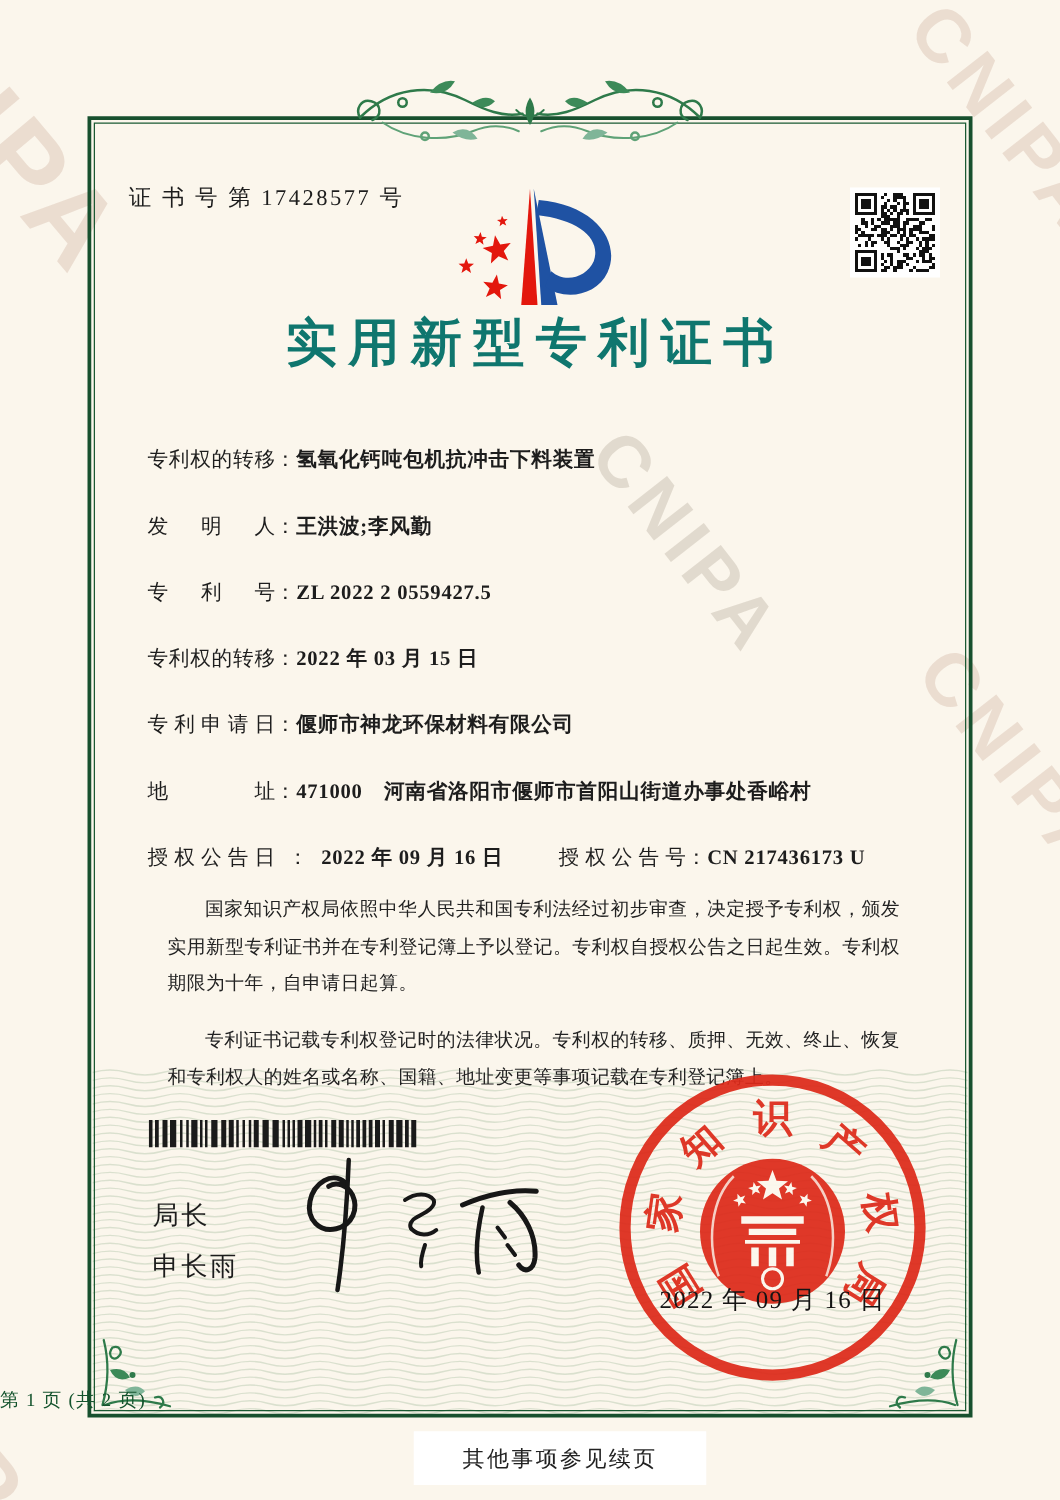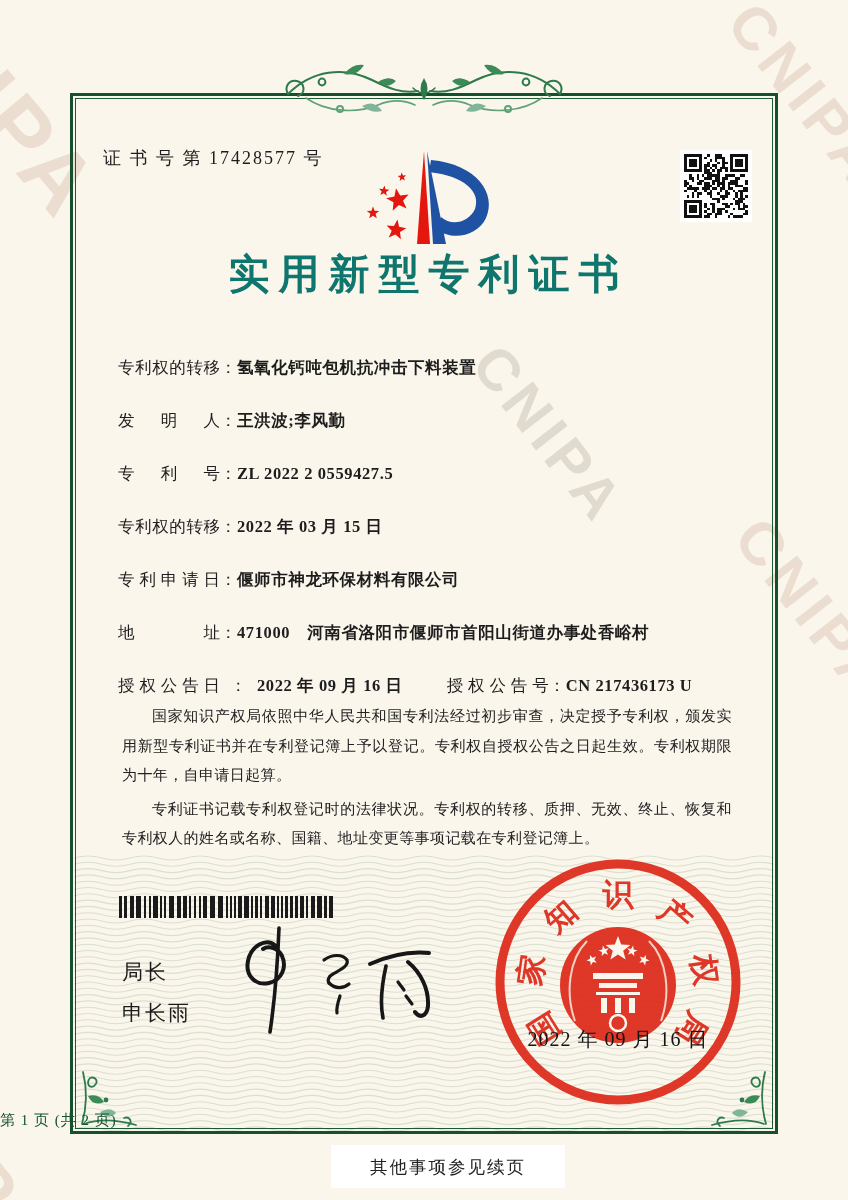--- a/index.html
+++ b/index.html
@@ -41,21 +41,21 @@
   .field-row{display:flex;margin-bottom:30px;line-height:23px;}
   .f-label{display:inline-block;width:102px;text-align:justify;text-align-last:justify;flex:none;}
   .f-colon{display:inline-block;width:17px;flex:none;}
   .f-value{letter-spacing:0.6px;font-weight:bold;}
   .grant-row{display:flex;line-height:23px;margin-top:7px;gap:10px;}
   .grant-right{margin-left:34px;display:flex;}
 
   
   .paras{position:absolute;left:118px;top:698px;width:618px;z-index:4;font-size:15px;
          line-height:29.5px;text-align:justify;color:#222;}
-  .paras p{margin:4px;text-indent:2em;letter-spacing:0.4px;}
+  .paras p{margin:16px;text-indent:2em;letter-spacing:0.4px;}
   .paras p + p{margin-top:3px;}
 
   
   .barcode{position:absolute;left:119px;top:896px;width:218px;height:22px;z-index:4;}
   .signer{position:absolute;left:122px;top:958px;z-index:4;
           font-family:"Liberation Sans","DejaVu Sans",sans-serif;font-size:21px;color:#1c1c1c;}
   .signer div{margin-bottom:13px;letter-spacing:2px;}
   .signature{position:absolute;left:232px;top:920px;width:218px;height:120px;z-index:5;}
   .seal{position:absolute;left:489px;top:853px;width:258px;height:258px;z-index:4;opacity:.93;}
   .seal-date{position:absolute;left:494px;top:1026px;width:248px;text-align:center;

